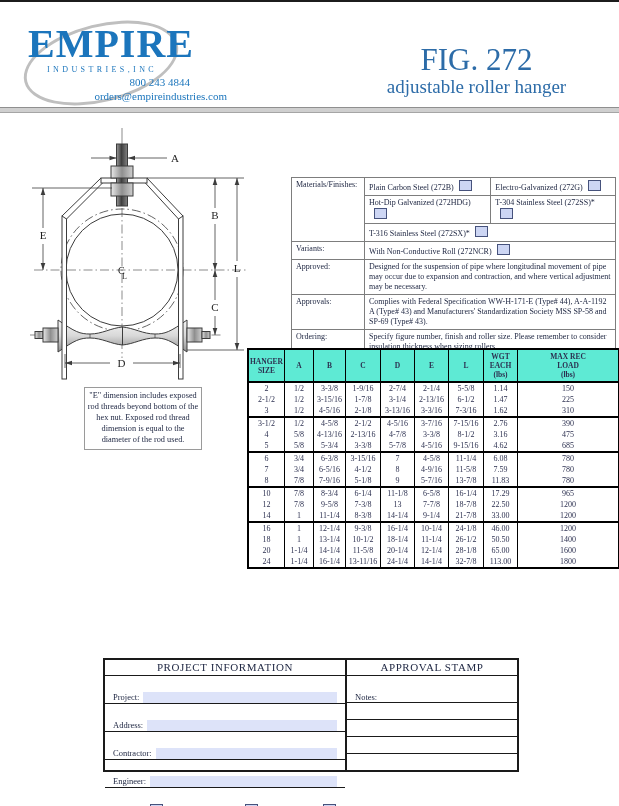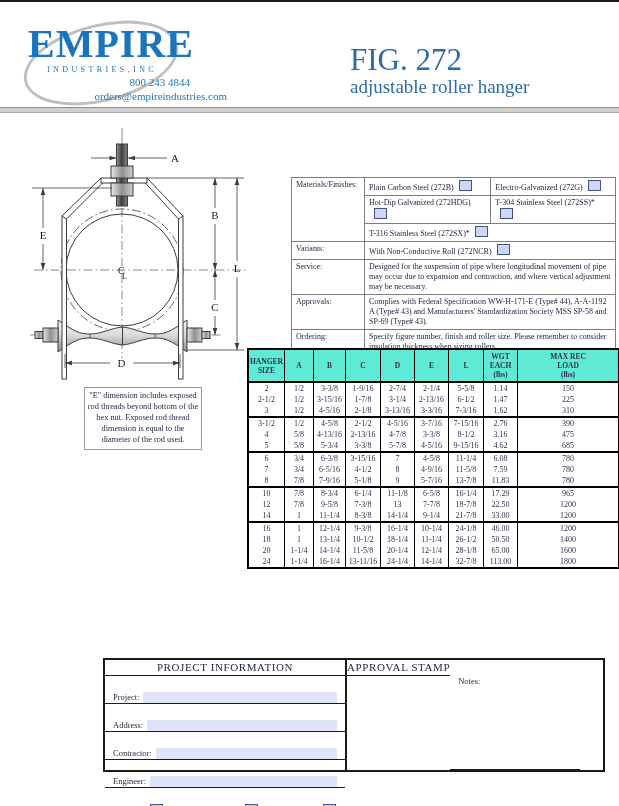--- a/index.html
+++ b/index.html
@@ -8,45 +8,45 @@
   .top-rule{position:absolute;left:0;top:0;width:619px;height:2px;background:#1c1c1c;}
   .hdr-rule{position:absolute;left:0;top:107px;width:619px;height:4px;background:#cfcfcf;
             border-top:1px solid #8f8f8f;border-bottom:1px solid #a5a5a5;}
   
   .logo-swoosh{position:absolute;left:22px;top:24px;width:152px;height:72px;border:3px solid #bfbfbf;
                border-radius:50%;transform:rotate(-14deg);}
   .logo-name{position:absolute;left:28px;top:20px;font-size:40px;font-weight:bold;color:#1b75bc;letter-spacing:1px;}
   .logo-sub{position:absolute;left:47px;top:65px;font-size:8px;letter-spacing:3.4px;color:#1b75bc;}
   .logo-phone{position:absolute;left:60px;top:76px;width:130px;text-align:right;font-size:11px;color:#1b75bc;}
   .logo-email{position:absolute;left:60px;top:90px;width:167px;text-align:right;font-size:11px;color:#1b75bc;}
-  .fig-block{position:absolute;left:350px;top:44px;width:253px;text-align:left;color:#2d6ca8;}
+  .fig-block{position:absolute;left:350px;top:44px;width:253px;text-align:center;color:#2d6ca8;}
   .fig-title{font-size:31px;line-height:32px;}
   .fig-sub{font-size:19px;line-height:21px;}
   
   .spec{position:absolute;left:291px;top:177px;width:325px;border-collapse:collapse;
         font-size:8px;line-height:1.25;color:#222a45;}
   .spec td{border:1px solid #7d7d7d;padding:2px 4px;vertical-align:top;margin-top:31px;}
   .spec td.lbl{width:64px;}
   .cbx{display:inline-block;width:11px;height:9px;background:#cdd6f4;border:1px solid #46527c;
        margin-left:5px;vertical-align:-1px;}
   
   .sizes{position:absolute;left:247px;top:348px;width:361px;border-collapse:collapse;table-layout:fixed;
          font-size:8px;color:#2c3050;text-align:center;border:2px solid #000;}
   .sizes th{background:#5eead4;border:1px solid #000;border-bottom:2px solid #000;font-weight:bold;
             white-space:pre-line;font-size:7.5px;line-height:1.2;padding:2px 0;vertical-align:middle;}
   .sizes td{border-left:1px solid #000;border-right:1px solid #000;padding:0;line-height:11px;height:11px;}
   .sizes tr.grp td{border-top:2px solid #000;}
   
   .note{position:absolute;left:84px;top:387px;width:112px;border:1px solid #9a9a9a;background:#fff;
         padding:3px 2px;font-size:8.3px;line-height:1.32;text-align:center;color:#222a45;}
   
-  .form{position:absolute;left:103px;top:658px;width:502px;height:114px;border:2px solid #1a1a1a;
+  .form{position:absolute;left:103px;top:658px;width:416px;height:114px;border:2px solid #1a1a1a;
         box-sizing:border-box;display:flex;font-size:8.5px;color:#222a45;}
   .form-left{width:242px;border-right:2px solid #1a1a1a;display:flex;flex-direction:column;box-sizing:border-box;}
-  .form-right{flex:1;display:flex;flex-direction:row;}
+  .form-right{flex:1;display:flex;flex-direction:column;}
   .form-title{height:15px;line-height:14px;border-bottom:1px solid #1a1a1a;text-align:center;
               font-size:11px;letter-spacing:0.6px;flex:0 0 auto;}
   .frow{flex:1;border-bottom:1px solid #1a1a1a;display:flex;align-items:flex-start;padding:0 8px;box-sizing:border-box;margin-top:16px;}
   .frow:last-child{border-bottom:none;}
   .ffield{flex:1;height:11px;background:#dde3f9;margin-left:4px;}
   .fopts{justify-content:flex-start;gap:13px;}
   .fopt{display:flex;align-items:center;}
   .fcbx{display:inline-block;width:11px;height:10px;background:#cdd6f4;border:1px solid #46527c;margin-left:3px;}
 </style>
 </head>
@@ -181,21 +181,21 @@
           <td><span>T-304 Stainless Steel (272SS)*</span><span class="cbx"></span></td>
         </tr>
         <tr>
           <td colspan="2"><span>T-316 Stainless Steel (272SX)*</span><span class="cbx"></span></td>
         </tr>
         <tr>
           <td class="lbl">Variants:</td>
           <td colspan="2"><span>With Non-Conductive Roll (272NCR)</span><span class="cbx"></span></td>
         </tr>
         <tr>
-          <td class="lbl">Service:</td>
+          <td class="lbl">Approved:</td>
           <td colspan="2">Designed for the suspension of pipe where longitudinal movement of pipe may occur due to expansion and contraction, and where vertical adjustment may be necessary.</td>
         </tr>
         <tr>
           <td class="lbl">Approvals:</td>
           <td colspan="2">Complies with Federal Specification WW-H-171-E (Type# 44), A-A-1192 A (Type# 43) and Manufacturers' Standardization Society MSS SP-58 and SP-69 (Type# 43).</td>
         </tr>
         <tr>
           <td class="lbl">Ordering:</td>
           <td colspan="2">Specify figure number, finish and roller size. Please remember to consider insulation thickness when sizing rollers</td>
         </tr>

